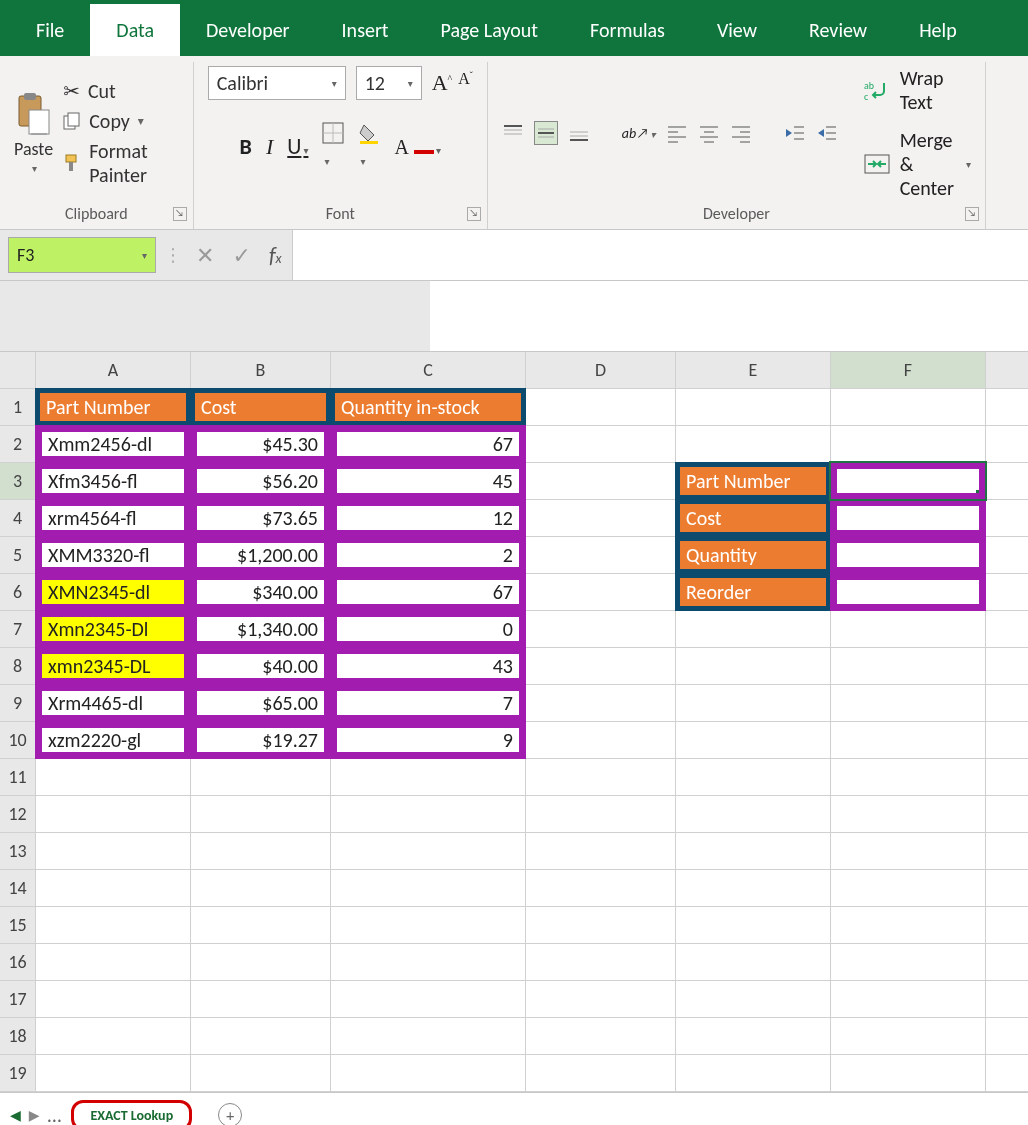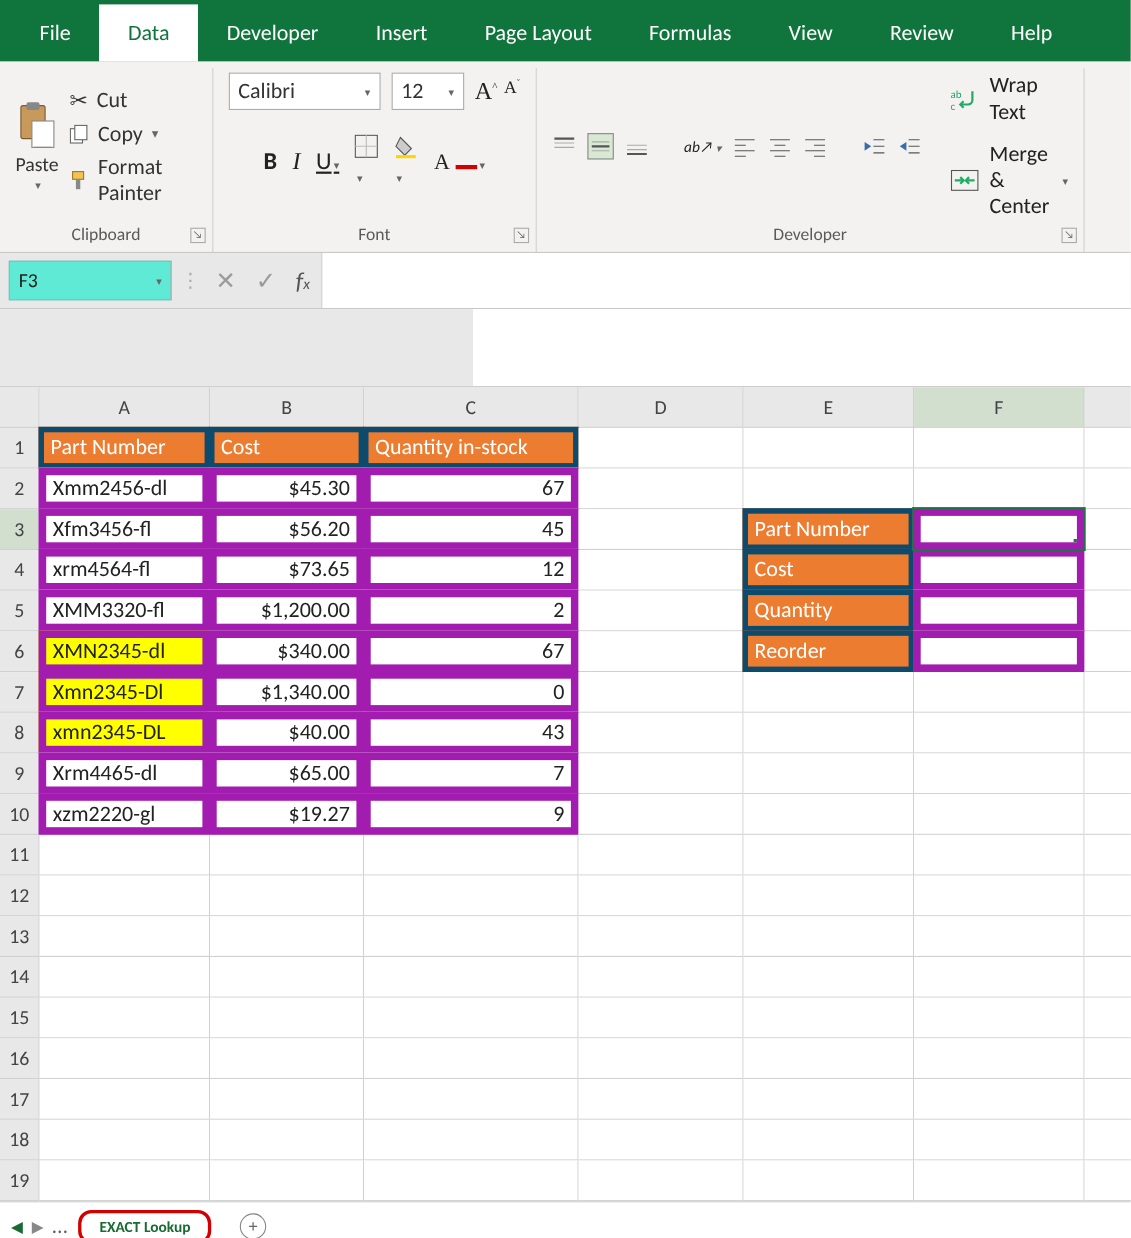--- a/index.html
+++ b/index.html
@@ -40,21 +40,21 @@
   .f-b{font-weight:bold;}
   .f-i{font-style:italic;font-family:"Times New Roman",serif;}
   .f-u{text-decoration:underline;}
   .tiny-dd{font-size:10px;color:#666;margin-left:2px;}
   .align-block{display:flex;flex-direction:row;gap:10px;}
   .align-row{display:flex;gap:10px;align-items:center;}
   .wrap-merge{display:flex;flex-direction:column;gap:14px;font-size:20px;}
   .wrap-item{display:flex;align-items:center;gap:10px;}
   
   .fx-row{display:flex;align-items:center;border-bottom:1px solid #c8c8c8;background:#e8e8e8;height:50px;}
-  .name-box{background:#5eead4;border:1px solid #aaa;width:130px;height:34px;margin:0 8px;display:flex;align-items:center;justify-content:space-between;padding:0 8px;font-size:18px;}
+  .name-box{background:#bef264;border:1px solid #aaa;width:130px;height:34px;margin:0 8px;display:flex;align-items:center;justify-content:space-between;padding:0 8px;font-size:18px;}
   .name-box .dd{font-size:10px;color:#666;}
   .fx-ctrl{display:flex;align-items:center;gap:18px;margin-left:14px;color:#9a9a9a;font-size:22px;background:transparent;}
   
   .fx-expand{height:70px;background:#fff;border-bottom:1px solid #c8c8c8;position:relative;}
   .fx-expand:before{content:"";position:absolute;left:0;top:0;width:430px;height:100%;background:#e8e8e8;}
   
   .grid{display:grid;grid-template-columns:36px 155px 140px 195px 150px 155px 155px 60px;grid-auto-rows:37px;}
   .grid .hdr{background:#e8e8e8;border-right:1px solid var(--grid-border);border-bottom:1px solid var(--grid-border);display:flex;align-items:center;justify-content:center;font-size:18px;color:#444;}
   .hdr.col.sel{background:var(--selected);}
   .hdr.row.sel{background:var(--selected);}

